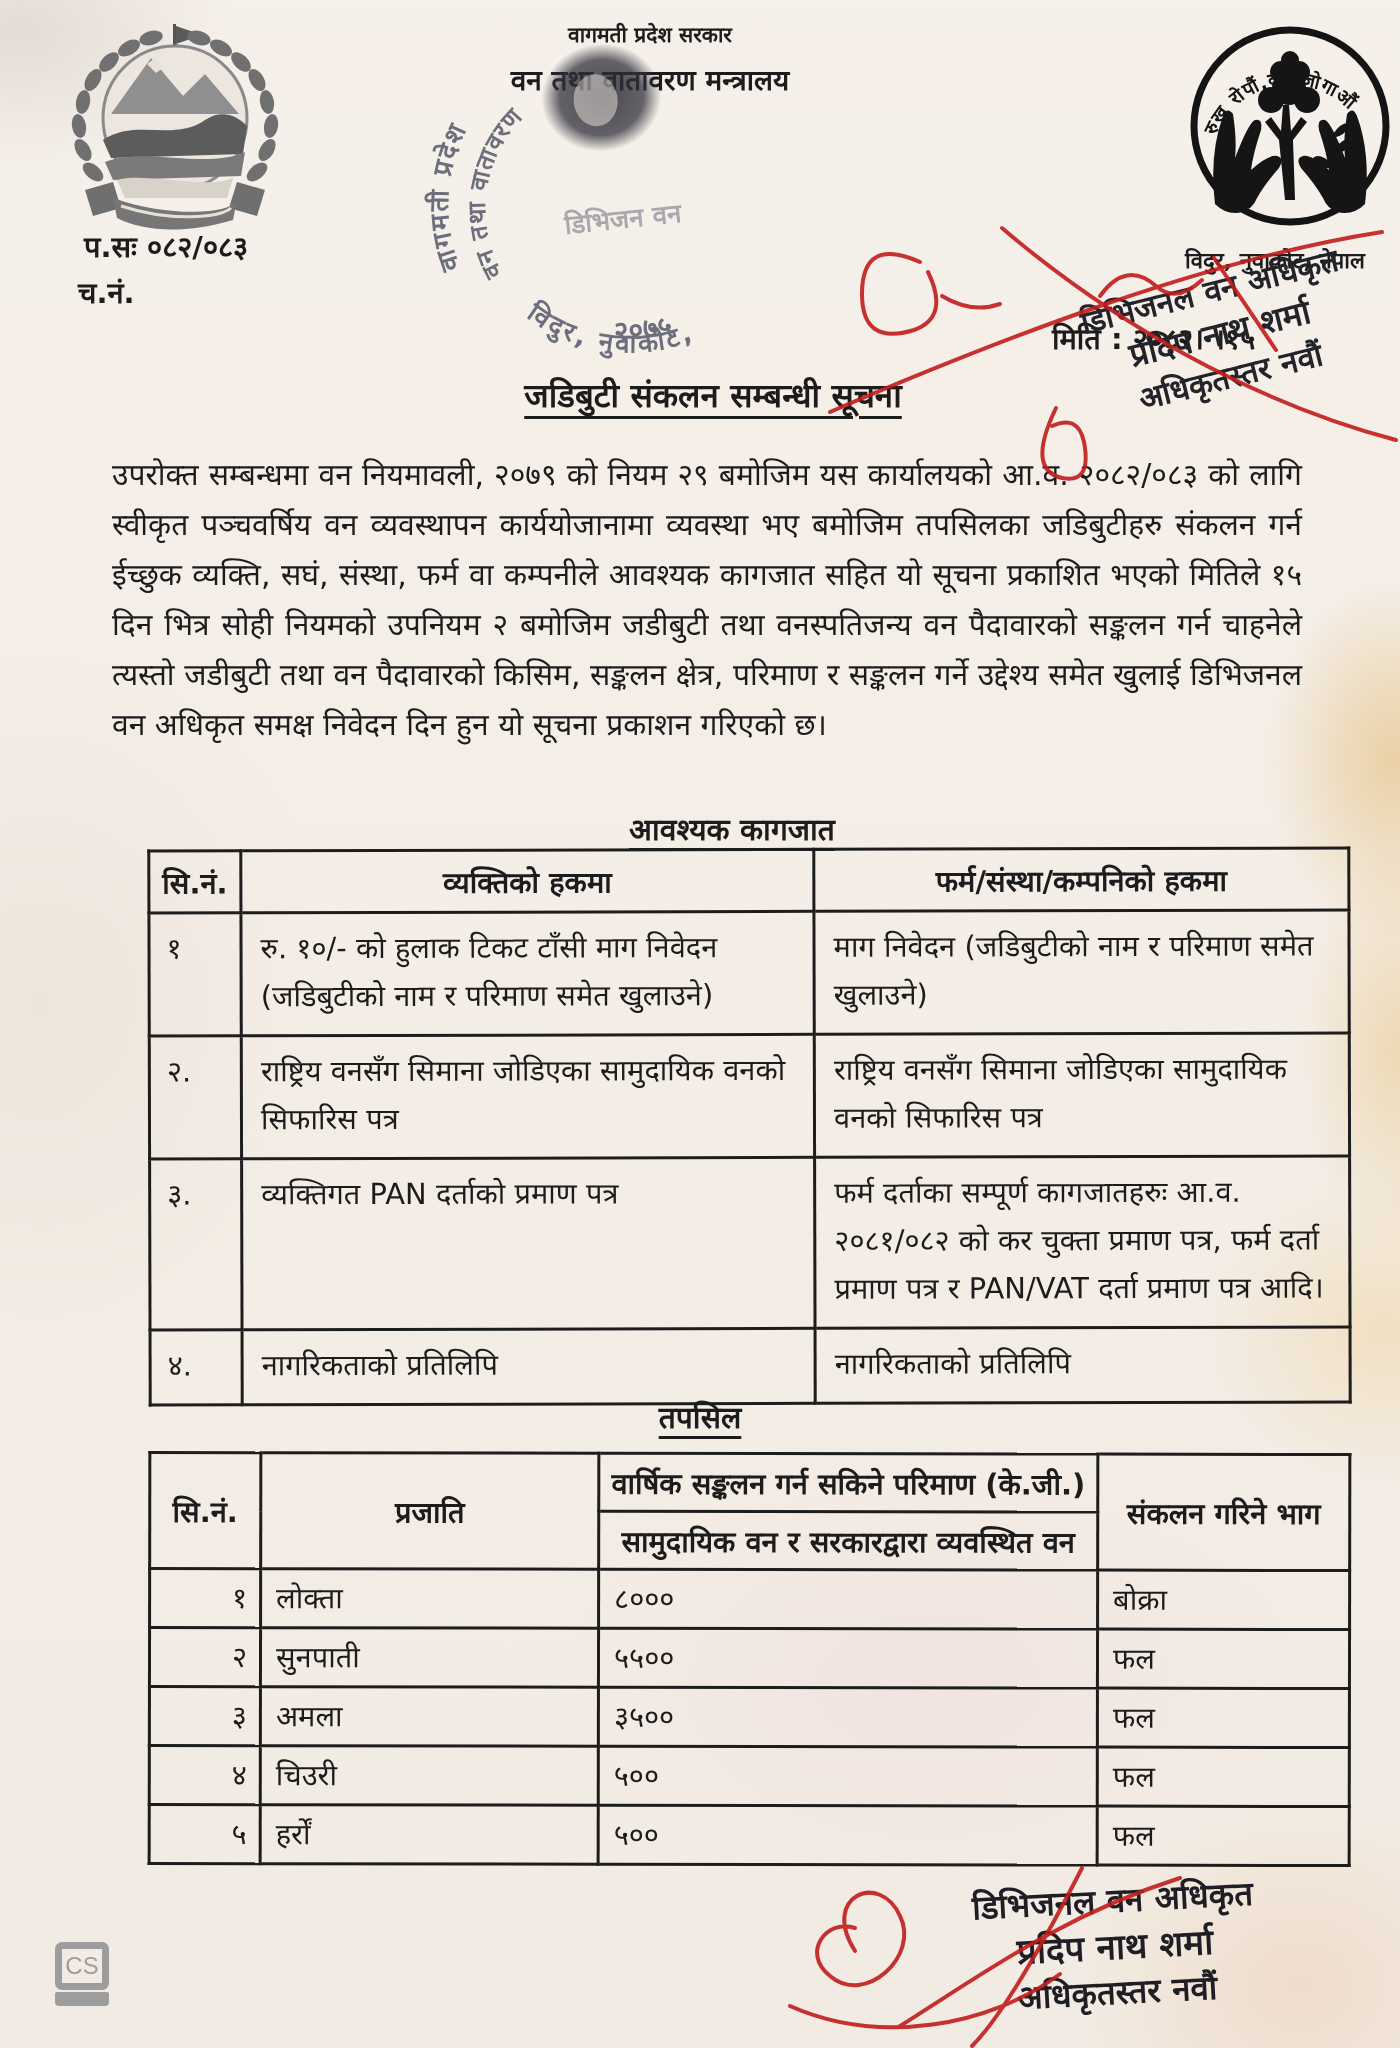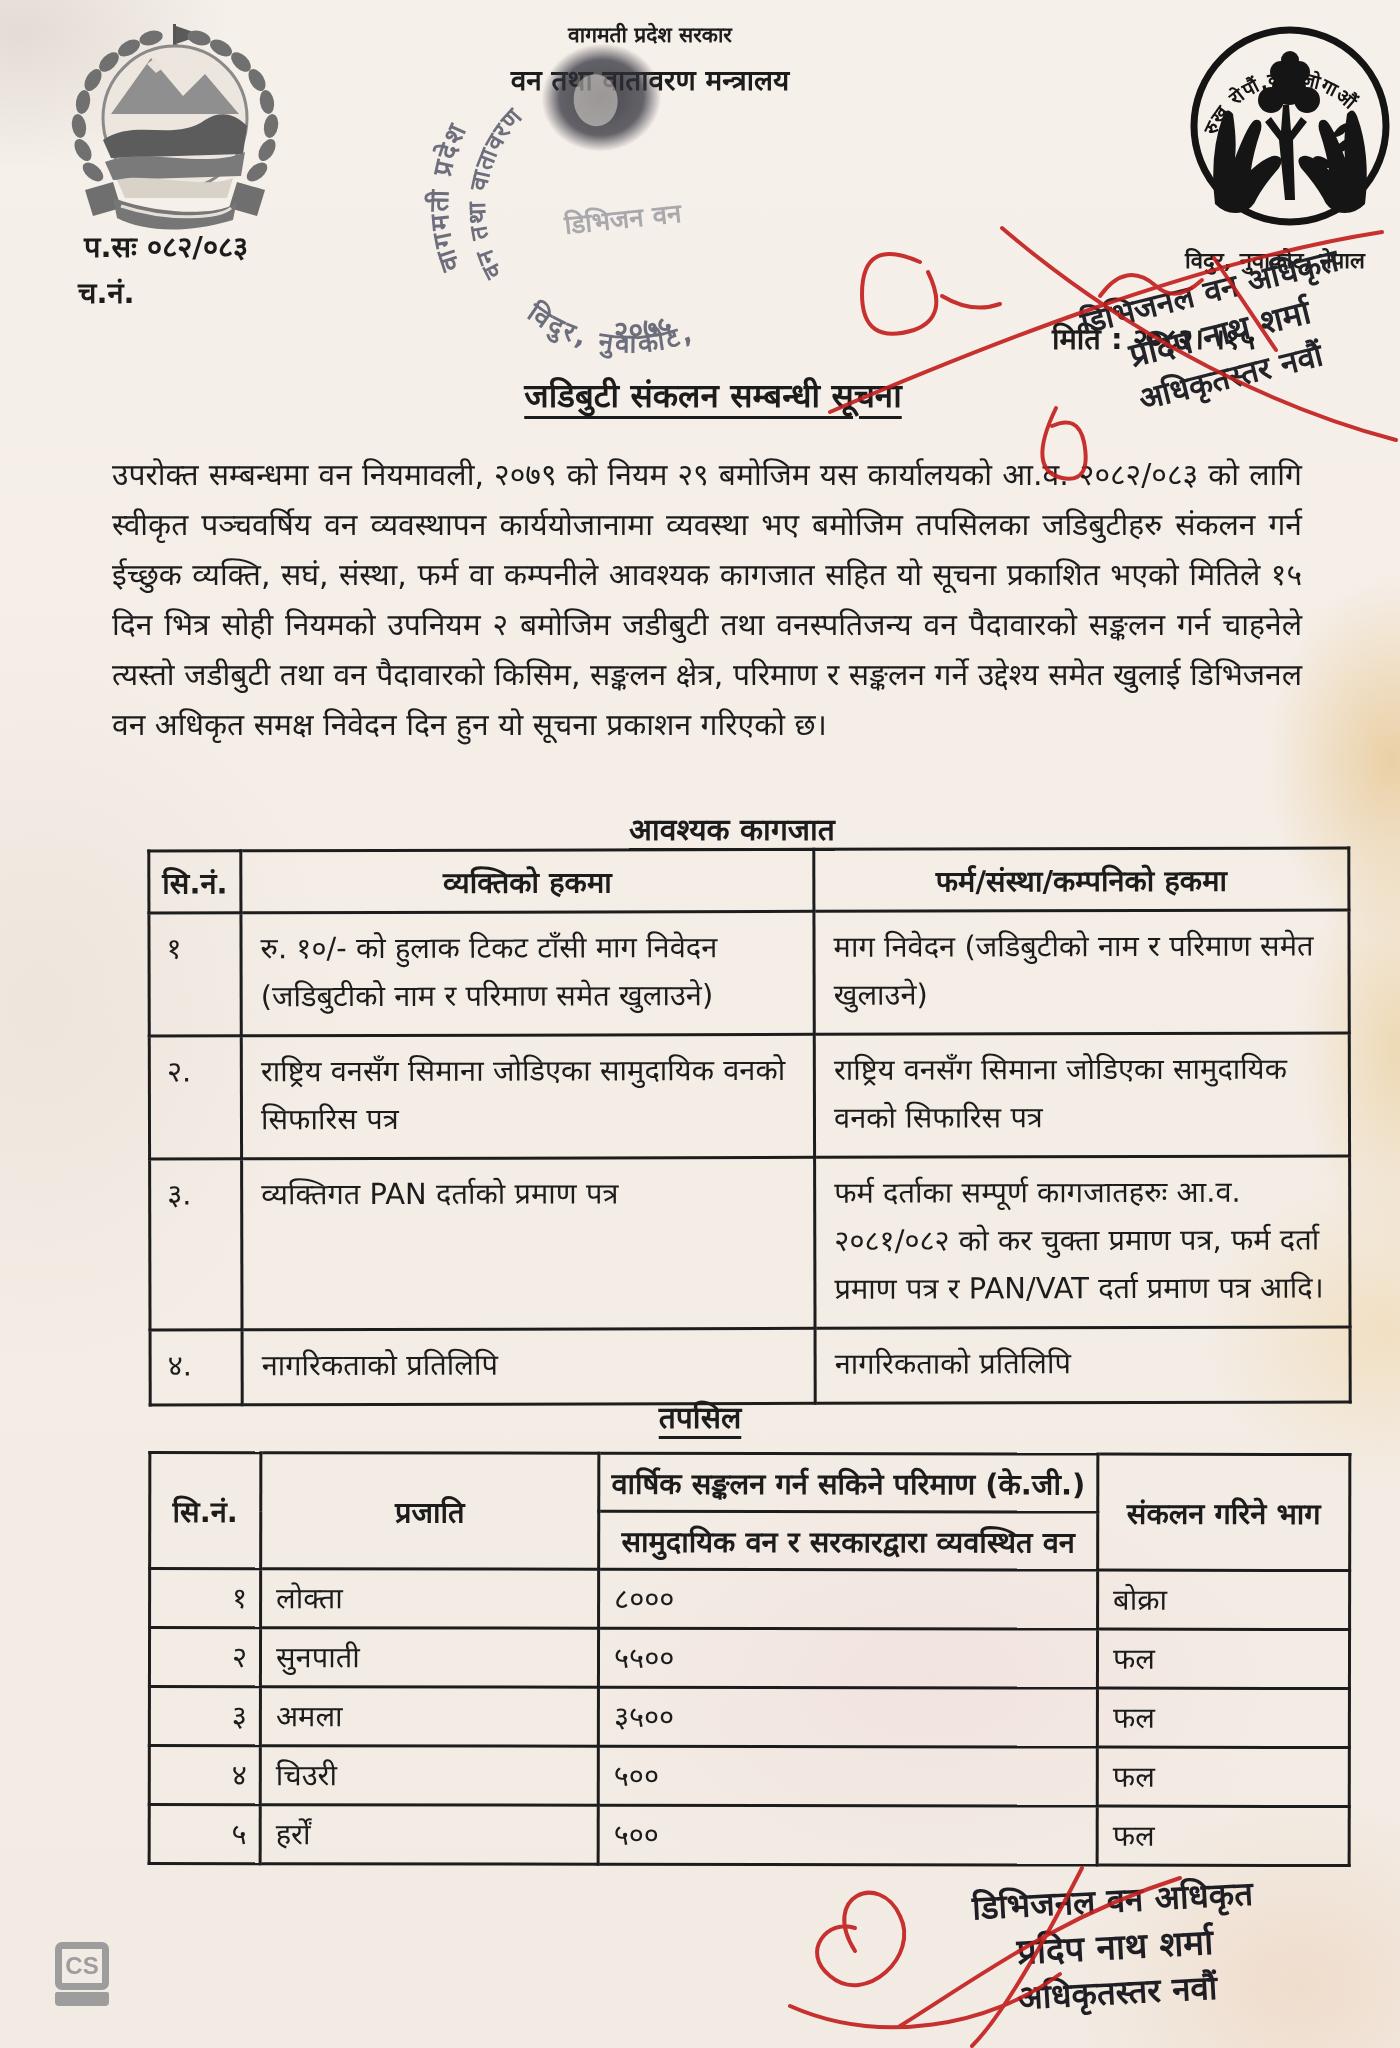--- a/index.html
+++ b/index.html
@@ -59,21 +59,21 @@
   .t2 td.sn{text-align:right;padding-right:12px;}
   
   .emblem{left:55px;top:22px;z-index:1;}
   .logo-r{left:1185px;top:14px;z-index:1;}
   .round-stamp{left:362px;top:28px;z-index:2;transform:rotate(-6deg);opacity:.88;}
   .redink{z-index:4;}
   
   .wm{left:55px;top:1942px;display:flex;align-items:center;gap:22px;z-index:5;}
   .wm-icon{width:54px;height:64px;position:relative;}
   .wm-box{position:absolute;left:0;top:0;width:40px;height:34px;border:7px solid #9d9d9d;border-radius:7px;
-    color:#9d9d9d;font-weight:bold;font-size:24px;line-height:34px;text-align:center;font-family:"Liberation Sans",sans-serif;}
+    color:#9d9d9d;font-weight:normal;font-size:24px;line-height:34px;text-align:center;font-family:"Liberation Sans",sans-serif;}
   .wm-tab{position:absolute;left:0;top:50px;width:54px;height:14px;background:#9d9d9d;border-radius:2px 2px 4px 4px;}
   .wm-text{font-family:"Liberation Sans",sans-serif;font-size:46px;color:#a8a8a8;letter-spacing:1px;}
 </style>
 </head>
 <body>
 
 <div class="page">
 
   <svg class="abs emblem" width="240" height="210" viewBox="0 0 240 210">
     <g fill="#6e6e6e">

